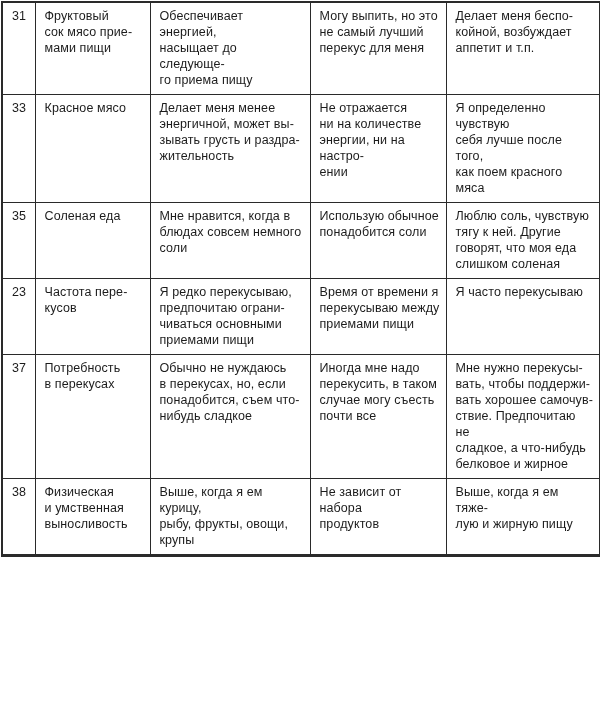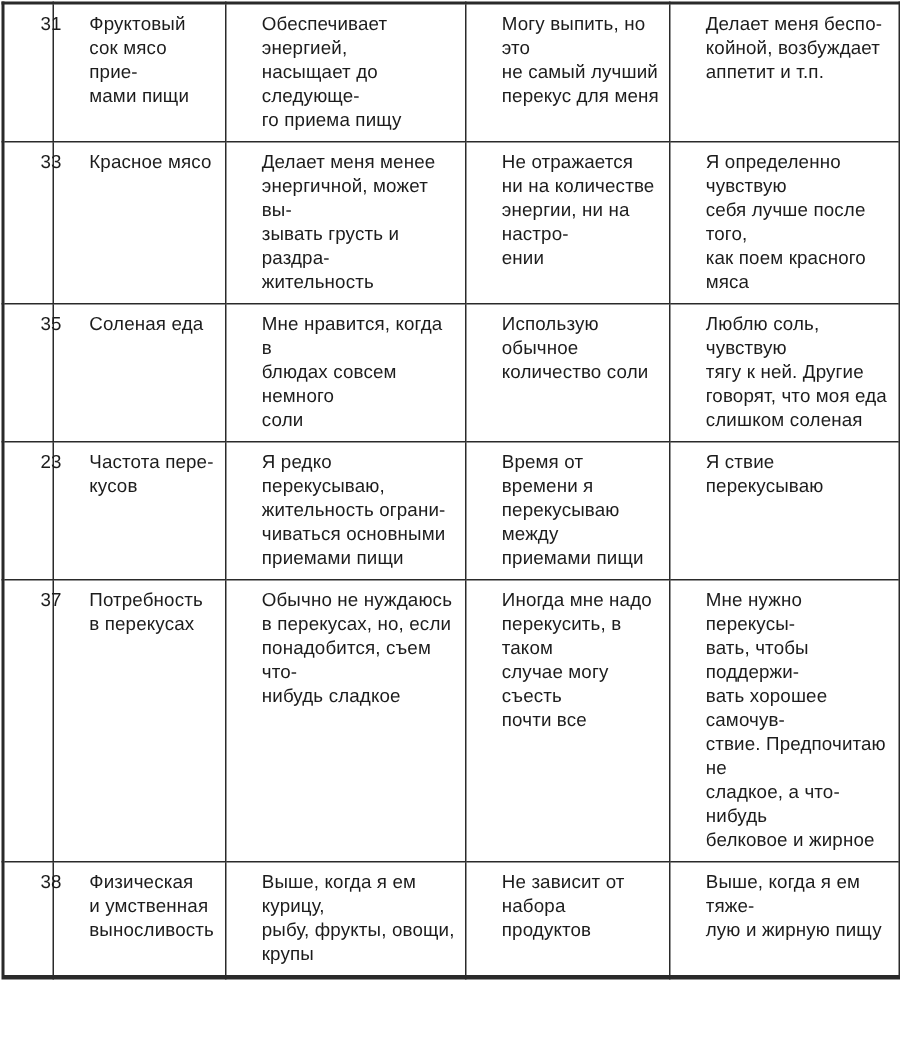--- a/index.html
+++ b/index.html
@@ -16,21 +16,21 @@
   }
   table.qtable {
     width: 598px;
     margin: 1px 1px 0 1px;
     border-collapse: collapse;
     table-layout: fixed;
   }
   table.qtable td {
     border: 1px solid #2a2a2a;
     vertical-align: top;
-    padding: 5px 6px 6px 24px;
+    padding: 5px 6px 6px 9px;
     font-size: 12.5px;
     line-height: 16px;
     white-space: pre-line;
     letter-spacing: 0.1px;
   }
   table.qtable {
     border: 2px solid #2a2a2a;
     border-bottom: 3px solid #2a2a2a;
   }
   td.num {
@@ -86,38 +86,38 @@
 себя лучше после того,
 как поем красного мяса</td>
     </tr>
     <tr>
       <td class="num">35</td>
       <td>Соленая еда</td>
       <td>Мне нравится, когда в
 блюдах совсем немного
 соли</td>
       <td>Использую обычное
-количество соли</td>
+понадобится соли</td>
       <td>Люблю соль, чувствую
 тягу к ней. Другие
 говорят, что моя еда
 слишком соленая</td>
     </tr>
     <tr>
       <td class="num">23</td>
       <td>Частота пере-
 кусов</td>
       <td>Я редко перекусываю,
-жительность ограни-
+предпочитаю ограни-
 чиваться основными
 приемами пищи</td>
       <td>Время от времени я
 перекусываю между
 приемами пищи</td>
-      <td>Я ствие перекусываю</td>
+      <td>Я часто перекусываю</td>
     </tr>
     <tr>
       <td class="num">37</td>
       <td>Потребность
 в перекусах</td>
       <td>Обычно не нуждаюсь
 в перекусах, но, если
 понадобится, съем что-
 нибудь сладкое</td>
       <td>Иногда мне надо

